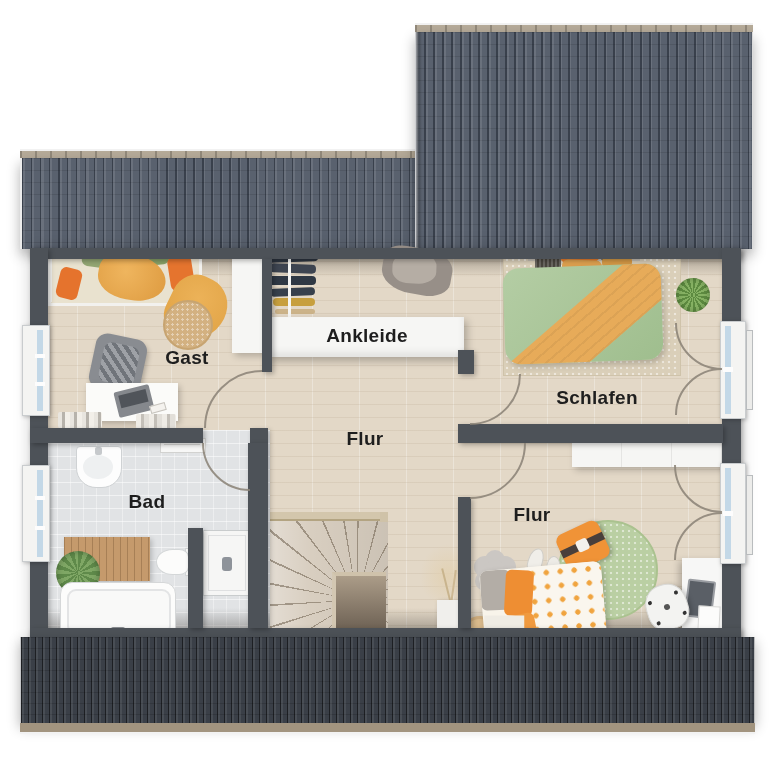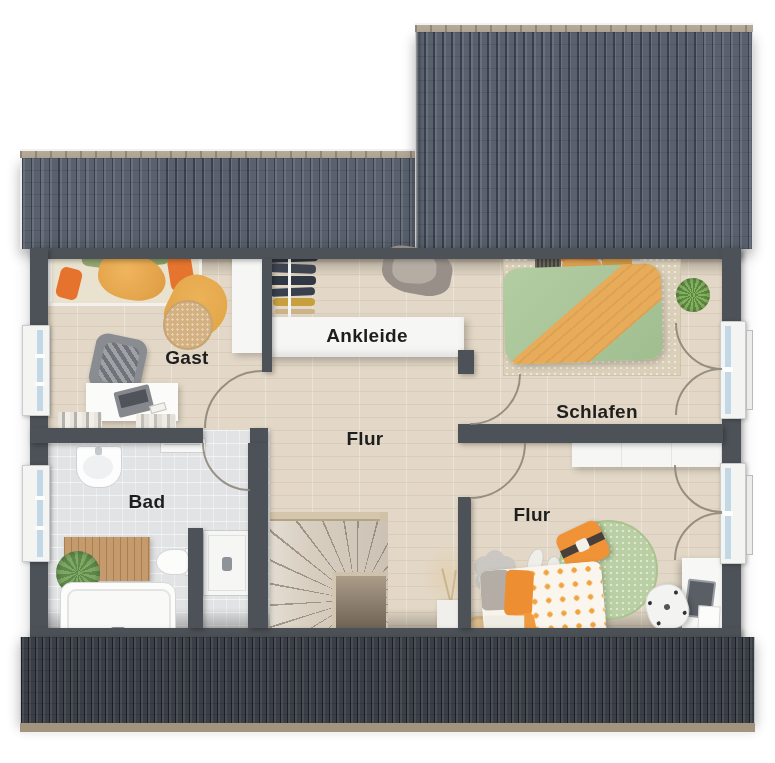--- a/index.html
+++ b/index.html
@@ -226,18 +226,18 @@
     </g>
   </svg>
 
   <div class="roof roof-bottom" style="left:20px;top:637px;width:735px;height:98px;z-index:5;">
     <div class="body" style="top:0;height:86px;border-left:1px solid rgba(255,255,255,.7);border-right:1px solid rgba(255,255,255,.7);"></div>
     <div class="cap" style="top:86px;background:#a2947f;border-bottom:2px solid #f2f2f2;"></div>
   </div>
 
   <div class="label" style="left:187px;top:358px;">Gast</div>
   <div class="label" style="left:367px;top:300px;margin-top:36px;">Ankleide</div>
-  <div class="label" style="left:597px;top:412px;">Schlafen</div>
+  <div class="label" style="left:597px;top:398px;">Schlafen</div>
   <div class="label" style="left:365px;top:439px;text-align:center;">Flur</div>
   <div class="label" style="left:147px;top:502px;">Bad</div>
   <div class="label" style="left:532px;top:515px;">Flur</div>
 
 </div>
 
 </body></html>

